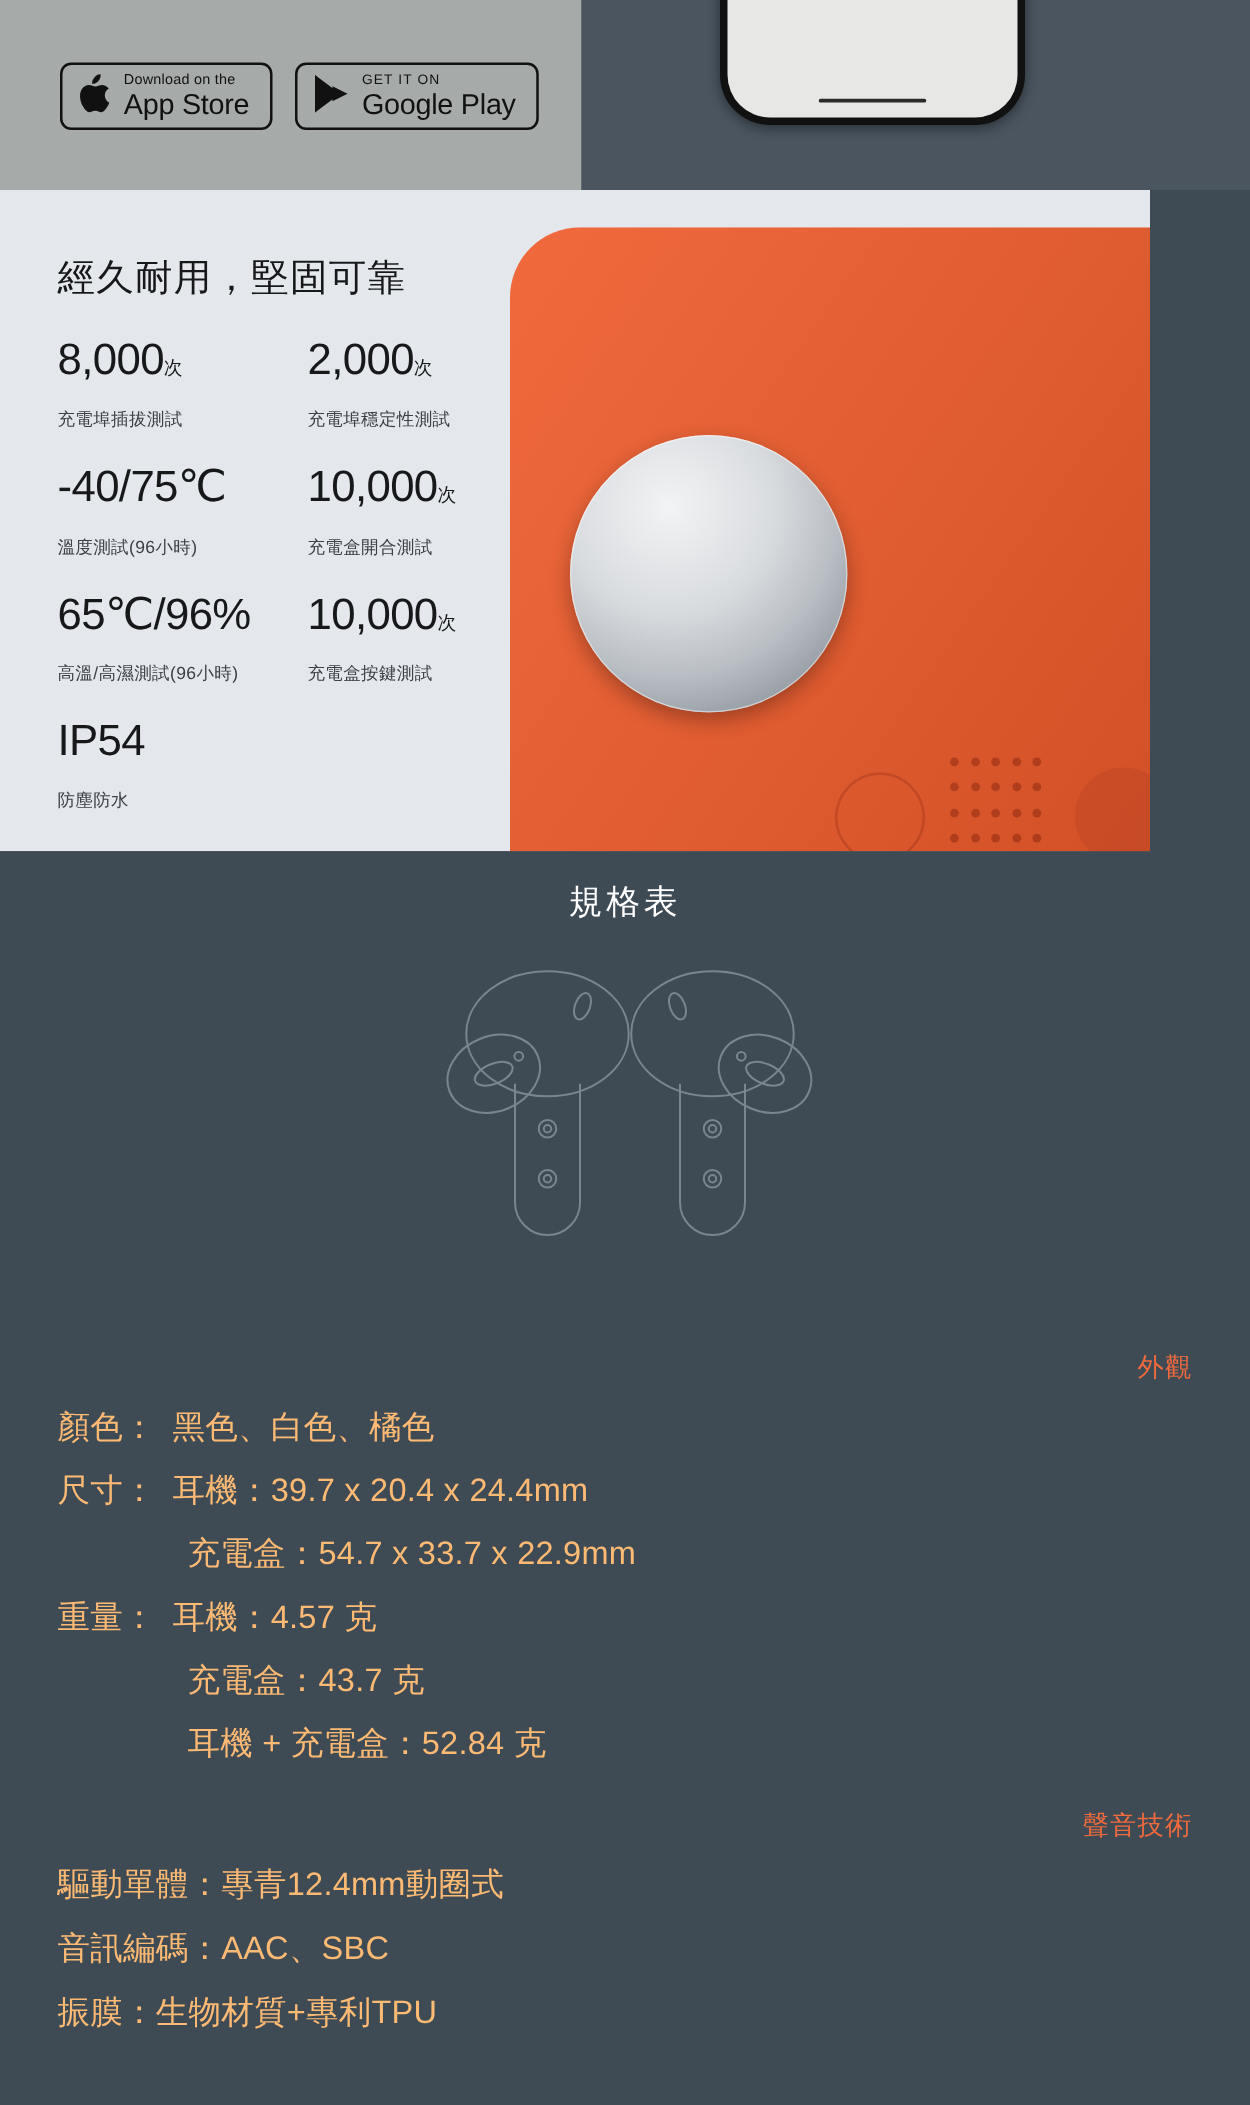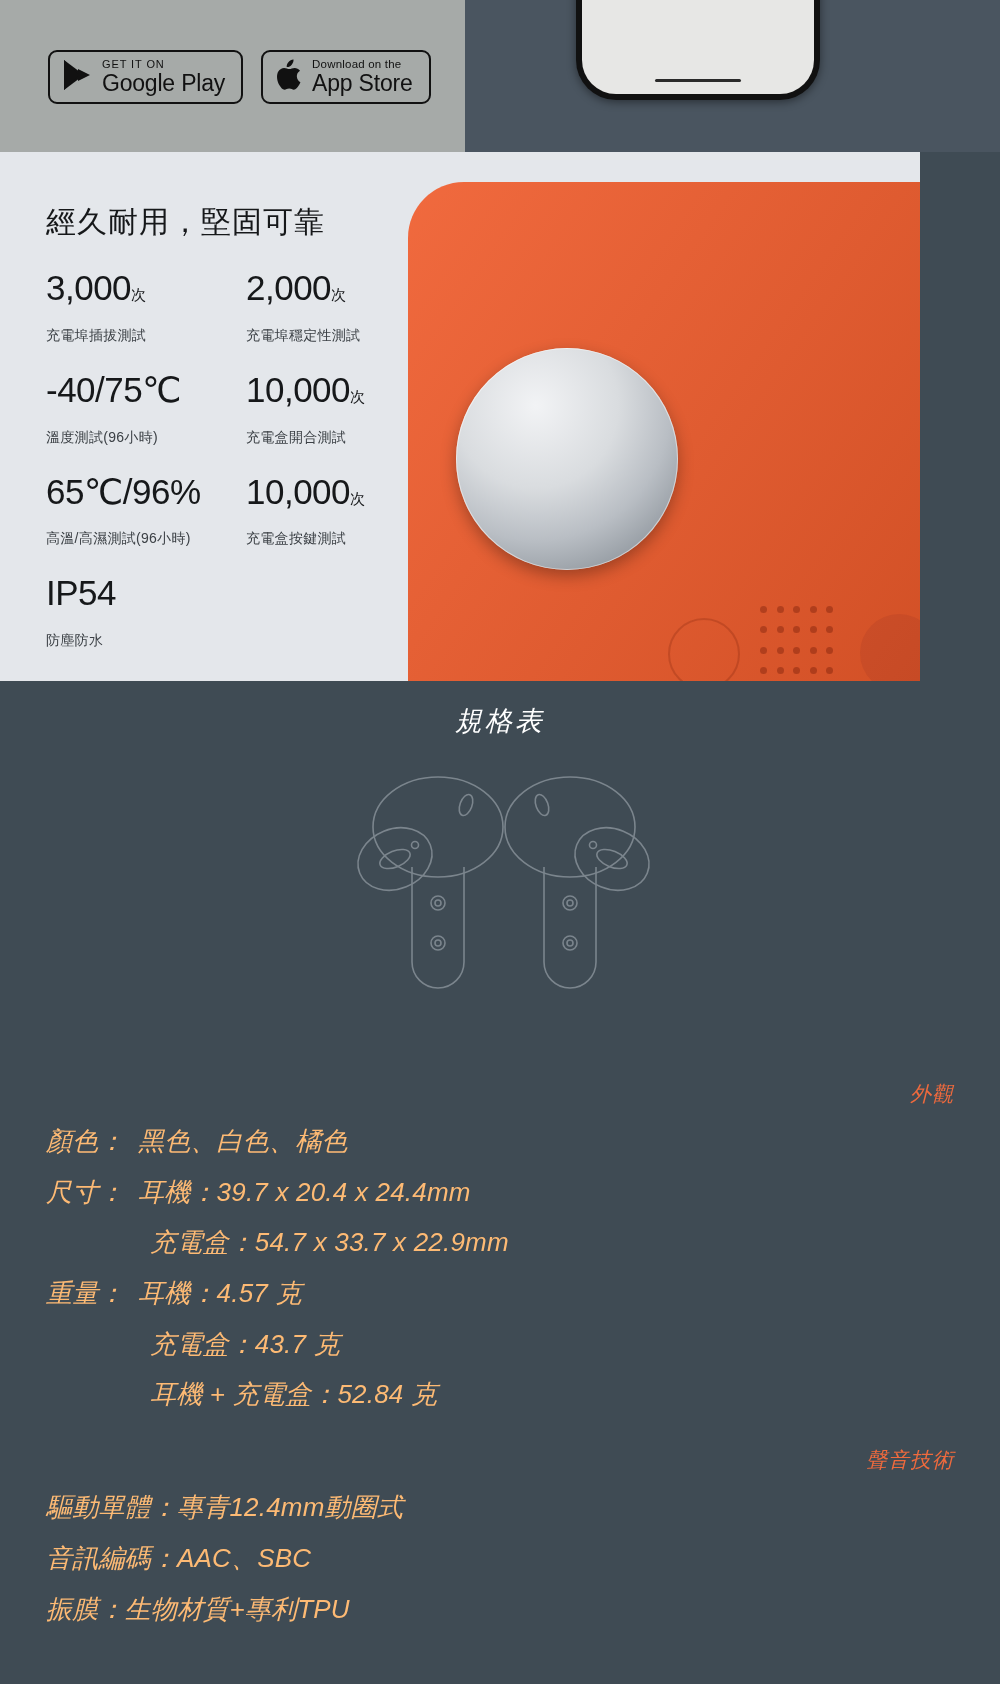--- a/index.html
+++ b/index.html
@@ -118,21 +118,21 @@
     background:#e2542a;
   }
   .speaker{
     position:absolute; right:92px; bottom:2px;
     width:76px; height:74px;
     display:grid; grid-template-columns:repeat(5,1fr); gap:7px;
   }
   .speaker i{ display:block; width:7px; height:7px; border-radius:50%; background:rgba(150,40,12,.5); }
 
   
-  .spec{ position:relative; width:1000px; background:#3f4b54; padding-top:22px;font-style:italic; }
+  .spec{ position:relative; width:1000px; background:#3f4b54; padding-top:22px; }
   .spec-title{
     text-align:center; color:#ffffff; font-size:27px; letter-spacing:3px;
     margin-bottom:36px;
   }
   .earbuds-art{
     position:relative; height:265px; margin:0 auto 40px auto; width:360px;
   }
   .earbuds-art svg{ display:block; width:100%; height:100%; }
 
   .spec-body{ padding:0 46px 0 46px; color:#ffffff; }
@@ -148,48 +148,48 @@
   .spec-line .lbl{ display:inline-block; width:92px; }
   .spec-line .indent{ display:inline-block; width:104px; }
   .spec-line.cut{ overflow:hidden; }
 </style>
 </head>
 <body>
 
 <div class="top-banner">
 
   <div class="badges">
+
+    <div class="badge apple">
+      <span class="glyph">
+        <svg width="27" height="32" viewBox="0 0 27 32">
+          <path d="M18.5 0.5c0.2 2-0.6 3.9-1.8 5.2-1.2 1.4-3.1 2.5-5 2.3-0.2-1.9 0.7-3.9 1.9-5.1C14.8 1.4 16.8 0.4 18.5 0.5z" fill="#111"></path>
+          <path d="M25.4 23.2c-0.6 1.5-0.9 2.1-1.7 3.4-1.2 1.8-2.8 4.1-4.8 4.1-1.8 0-2.3-1.2-4.7-1.2-2.4 0-2.9 1.2-4.7 1.2-2 0-3.6-2.1-4.7-3.9C1.6 21.8 1.3 15.7 3.3 12.5c1.4-2.3 3.7-3.6 5.8-3.6 2.1 0 3.5 1.2 5.3 1.2 1.7 0 2.8-1.2 5.3-1.2 1.9 0 3.9 1 5.3 2.8C20.4 14.3 21.1 20.8 25.4 23.2z" fill="#111"></path>
+        </svg>
+      </span>
+      <span class="txt">
+        <span class="small">Download on the</span>
+        <span class="big">App Store</span>
+      </span>
+    </div>
 
     <div class="badge google">
       <span class="glyph">
         <svg width="30" height="32" viewBox="0 0 30 32">
           <polygon points="2,1 22,16 2,31" fill="#111"></polygon>
           <polygon points="2,1 2,31 17,16" fill="#111"></polygon>
           <polygon points="16,10 28,16 16,22" fill="#111"></polygon>
         </svg>
       </span>
       <span class="txt">
         <span class="small">GET IT ON</span>
         <span class="big">Google Play</span>
       </span>
     </div>
 
-    <div class="badge apple">
-      <span class="glyph">
-        <svg width="27" height="32" viewBox="0 0 27 32">
-          <path d="M18.5 0.5c0.2 2-0.6 3.9-1.8 5.2-1.2 1.4-3.1 2.5-5 2.3-0.2-1.9 0.7-3.9 1.9-5.1C14.8 1.4 16.8 0.4 18.5 0.5z" fill="#111"></path>
-          <path d="M25.4 23.2c-0.6 1.5-0.9 2.1-1.7 3.4-1.2 1.8-2.8 4.1-4.8 4.1-1.8 0-2.3-1.2-4.7-1.2-2.4 0-2.9 1.2-4.7 1.2-2 0-3.6-2.1-4.7-3.9C1.6 21.8 1.3 15.7 3.3 12.5c1.4-2.3 3.7-3.6 5.8-3.6 2.1 0 3.5 1.2 5.3 1.2 1.7 0 2.8-1.2 5.3-1.2 1.9 0 3.9 1 5.3 2.8C20.4 14.3 21.1 20.8 25.4 23.2z" fill="#111"></path>
-        </svg>
-      </span>
-      <span class="txt">
-        <span class="small">Download on the</span>
-        <span class="big">App Store</span>
-      </span>
-    </div>
-
   </div>
 
   <div class="banner-dark">
     <div class="phone">
       <div class="phone-screen">
 
         <div class="home-bar"></div>
       </div>
     </div>
   </div>
@@ -224,21 +224,21 @@
     <div class="case-btn2"></div>
   </div>
   <div class="lid-circle"></div>
 
   <div class="dur-title">經久耐用，堅固可靠</div>
 
   <div class="stats">
 
     <div class="stat-row">
       <div class="stat stat-block">
-        <div class="stat-val"><span>3,000</span><span class="unit">次</span></div>
+        <div class="stat-val"><span>8,000</span><span class="unit">次</span></div>
         <div class="stat-lbl">充電埠插拔測試</div>
       </div>
       <div class="stat stat-block">
         <div class="stat-val"><span>2,000</span><span class="unit">次</span></div>
         <div class="stat-lbl">充電埠穩定性測試</div>
       </div>
     </div>
 
     <div class="stat-row">
       <div class="stat stat-block">

